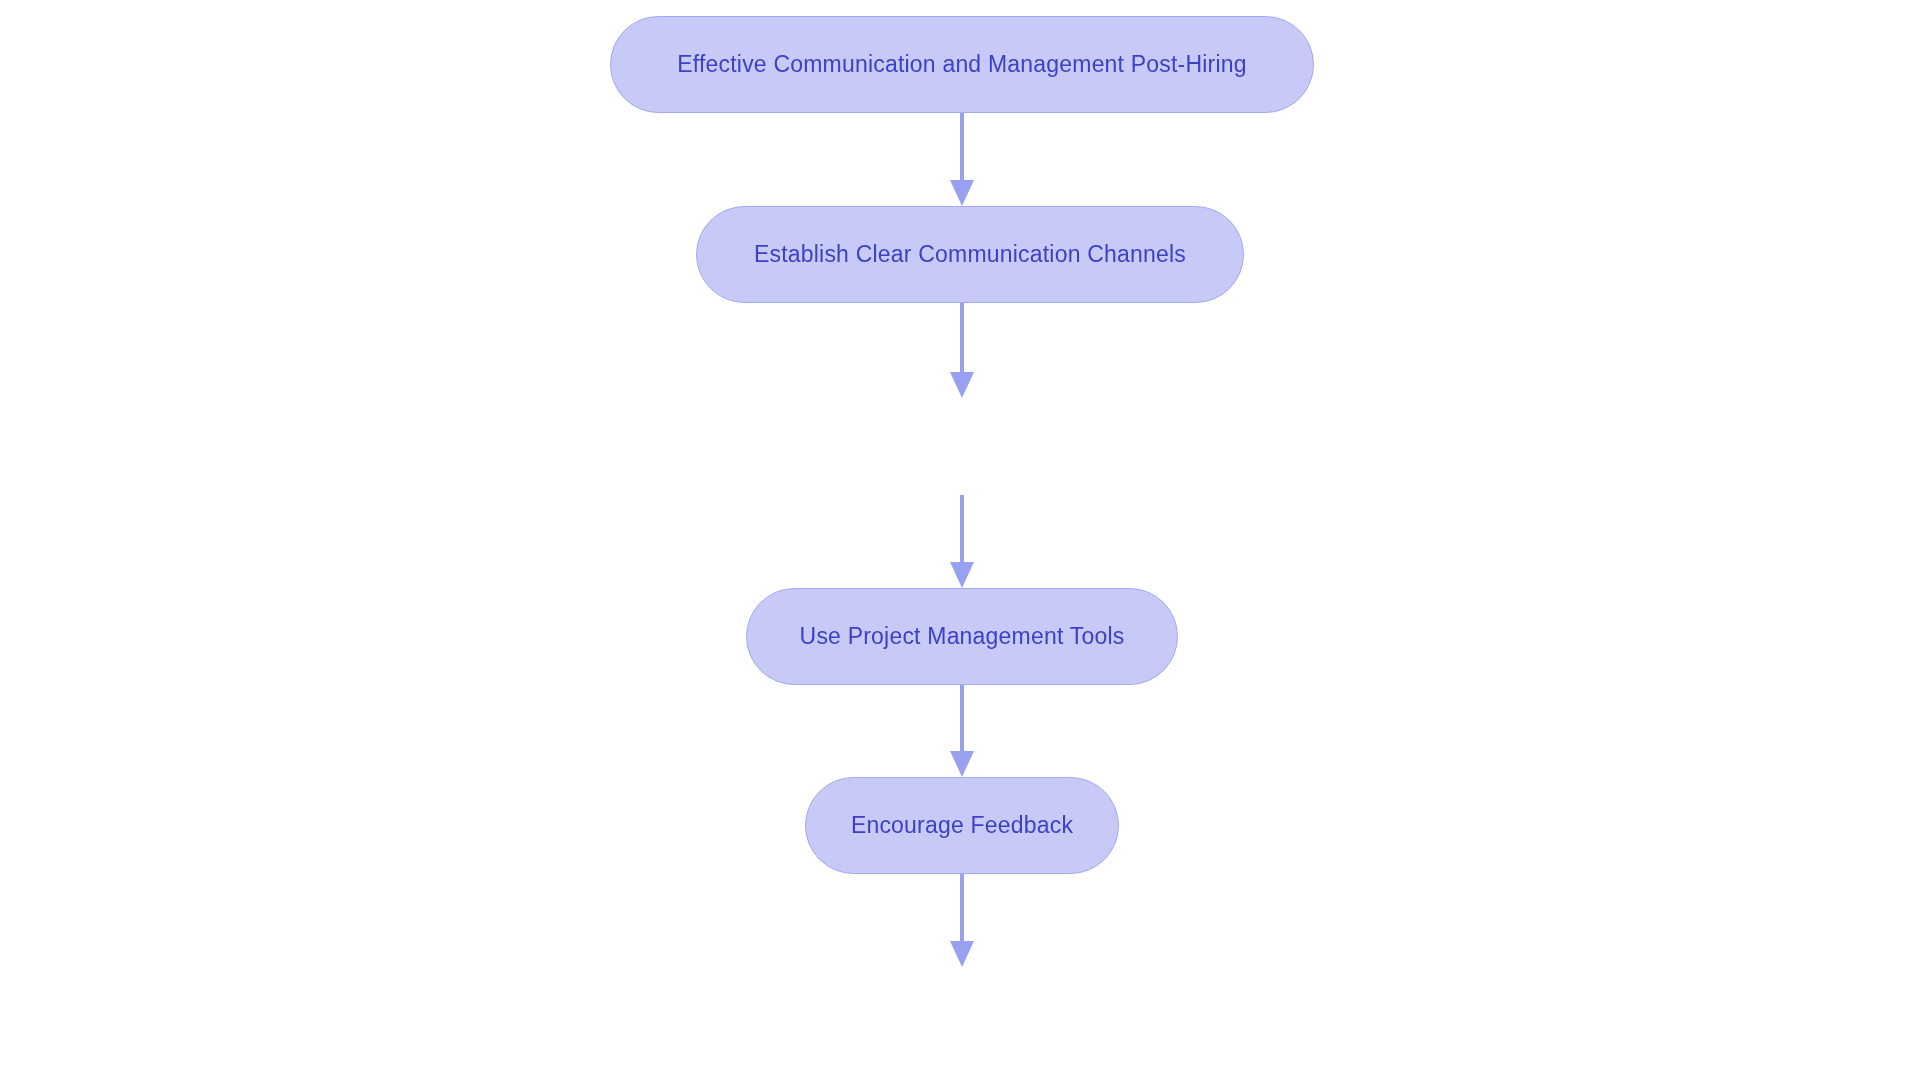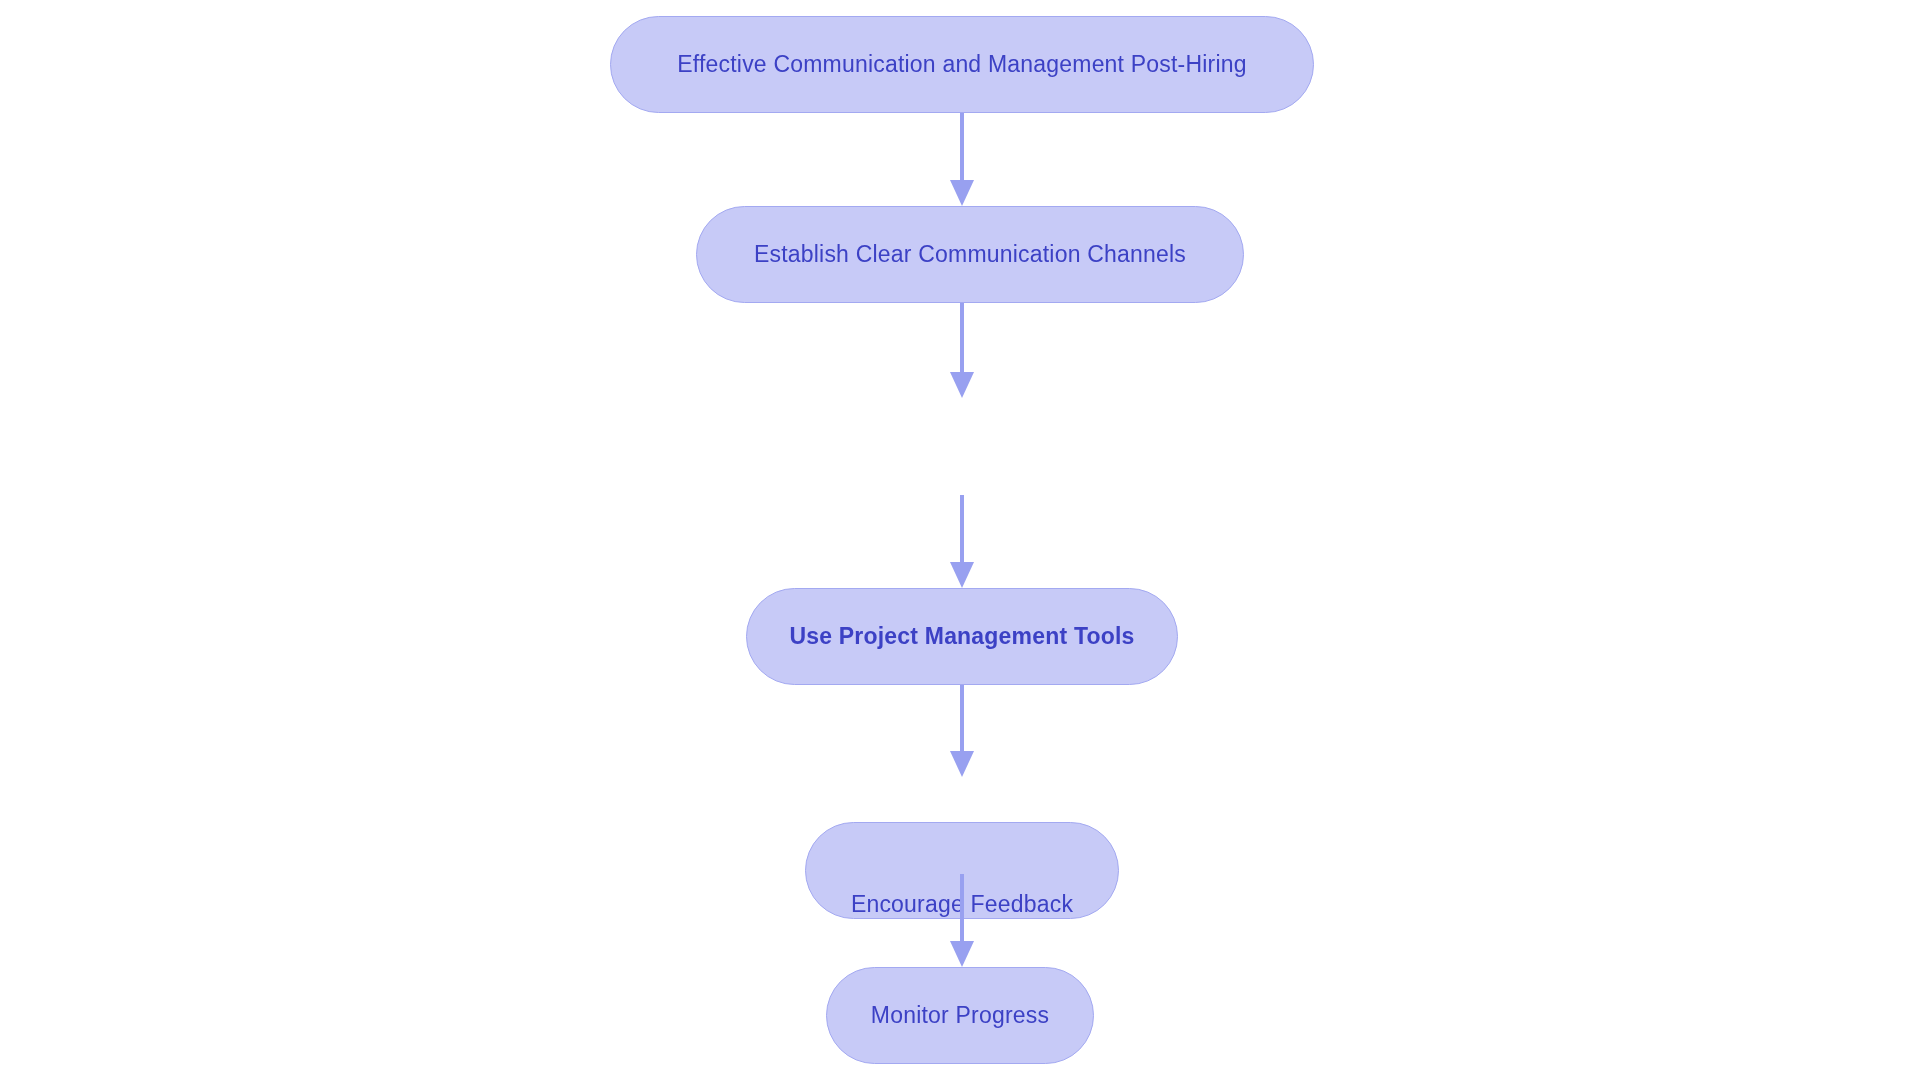--- a/index.html
+++ b/index.html
@@ -28,22 +28,22 @@
     justify-content:center;
     color:var(--text-color);
     font-size:23px;
     letter-spacing:0.2px;
     white-space:nowrap;
     text-align:center;
   }
   .node-1{left:610px; top:16px;  width:704px;}
   .node-2{left:696px; top:206px; width:548px;}
   .node-3{left:740px; top:398px; width:444px;}
-  .node-4{left:746px; top:588px; width:432px;font-weight:bold;}
-  .node-5{left:805px; top:822px; width:314px;align-items:flex-end;}
+  .node-4{left:746px; top:588px; width:432px;}
+  .node-5{left:805px; top:777px; width:314px;}
   .node-6{left:826px; top:967px; width:268px;}
 
   .arrow{
     position:absolute;
     left:950px;
     width:24px;
     display:flex;
     flex-direction:column;
     align-items:center;
   }
@@ -104,17 +104,14 @@
 
   <div class="node node-5">
     <span>Encourage Feedback</span>
   </div>
 
   <div class="arrow arrow-5">
     <div class="shaft"></div>
     <div class="head"></div>
   </div>
 
-  <div class="node node-6">
-    <span>Monitor Progress</span>
-  </div>
 
 </div>
 
 </body></html>

